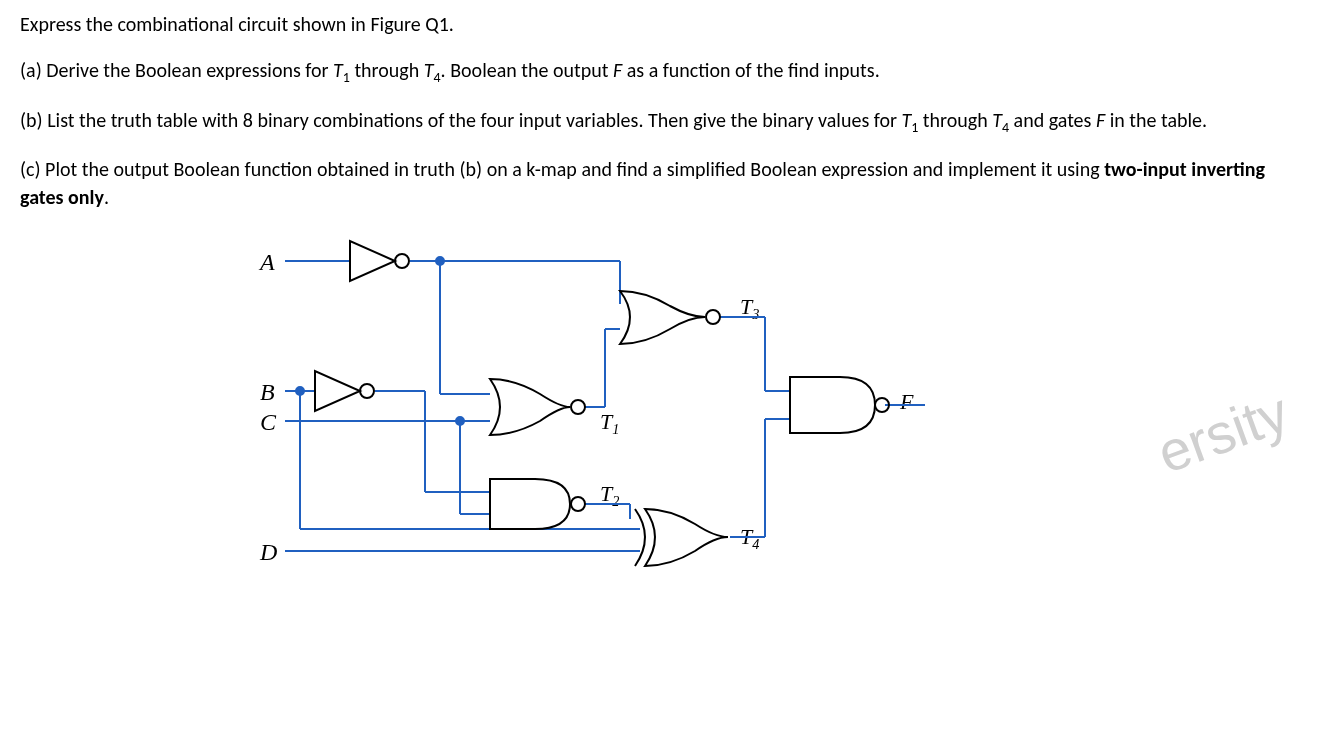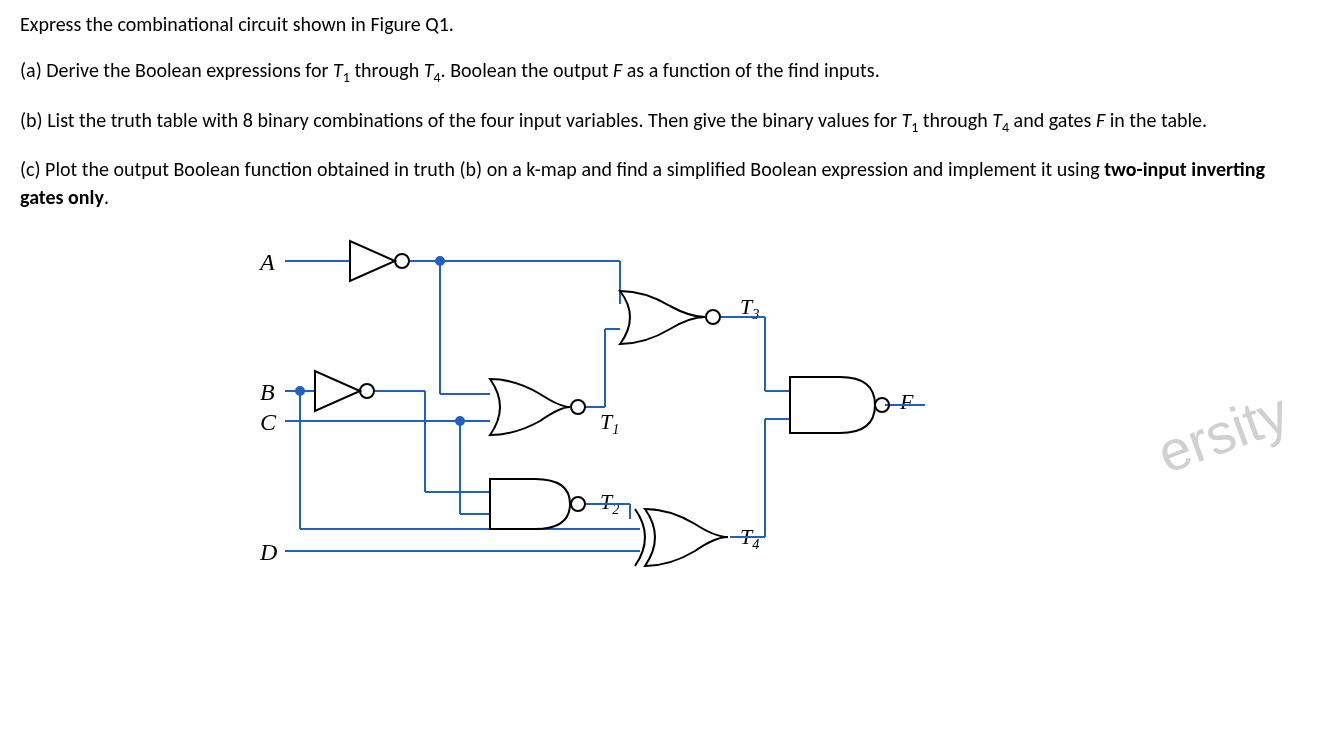--- a/index.html
+++ b/index.html
@@ -76,21 +76,21 @@
 <div class="circuit-container">
 
   <div class="input-label" style="left:0px; top:20px;">A</div>
   <div class="input-label" style="left:0px; top:150px;">B</div>
   <div class="input-label" style="left:0px; top:180px;">C</div>
   <div class="input-label" style="left:0px; top:310px;">D</div>
 
   <div class="signal-label" style="left:340px; top:160px;margin-top:20px;">
     <span>T</span><span class="sub">1</span>
   </div>
-  <div class="signal-label" style="left:340px; top:260px;">
+  <div class="signal-label" style="left:340px; top:252px;">
     <span>T</span><span class="sub">2</span>
   </div>
   <div class="signal-label" style="left:480px; top:65px;">
     <span>T</span><span class="sub">3</span>
   </div>
   <div class="signal-label" style="left:480px; top:295px;">
     <span>T</span><span class="sub">4</span>
   </div>
   <div class="signal-label" style="left:640px; top:160px;">F</div>
 

